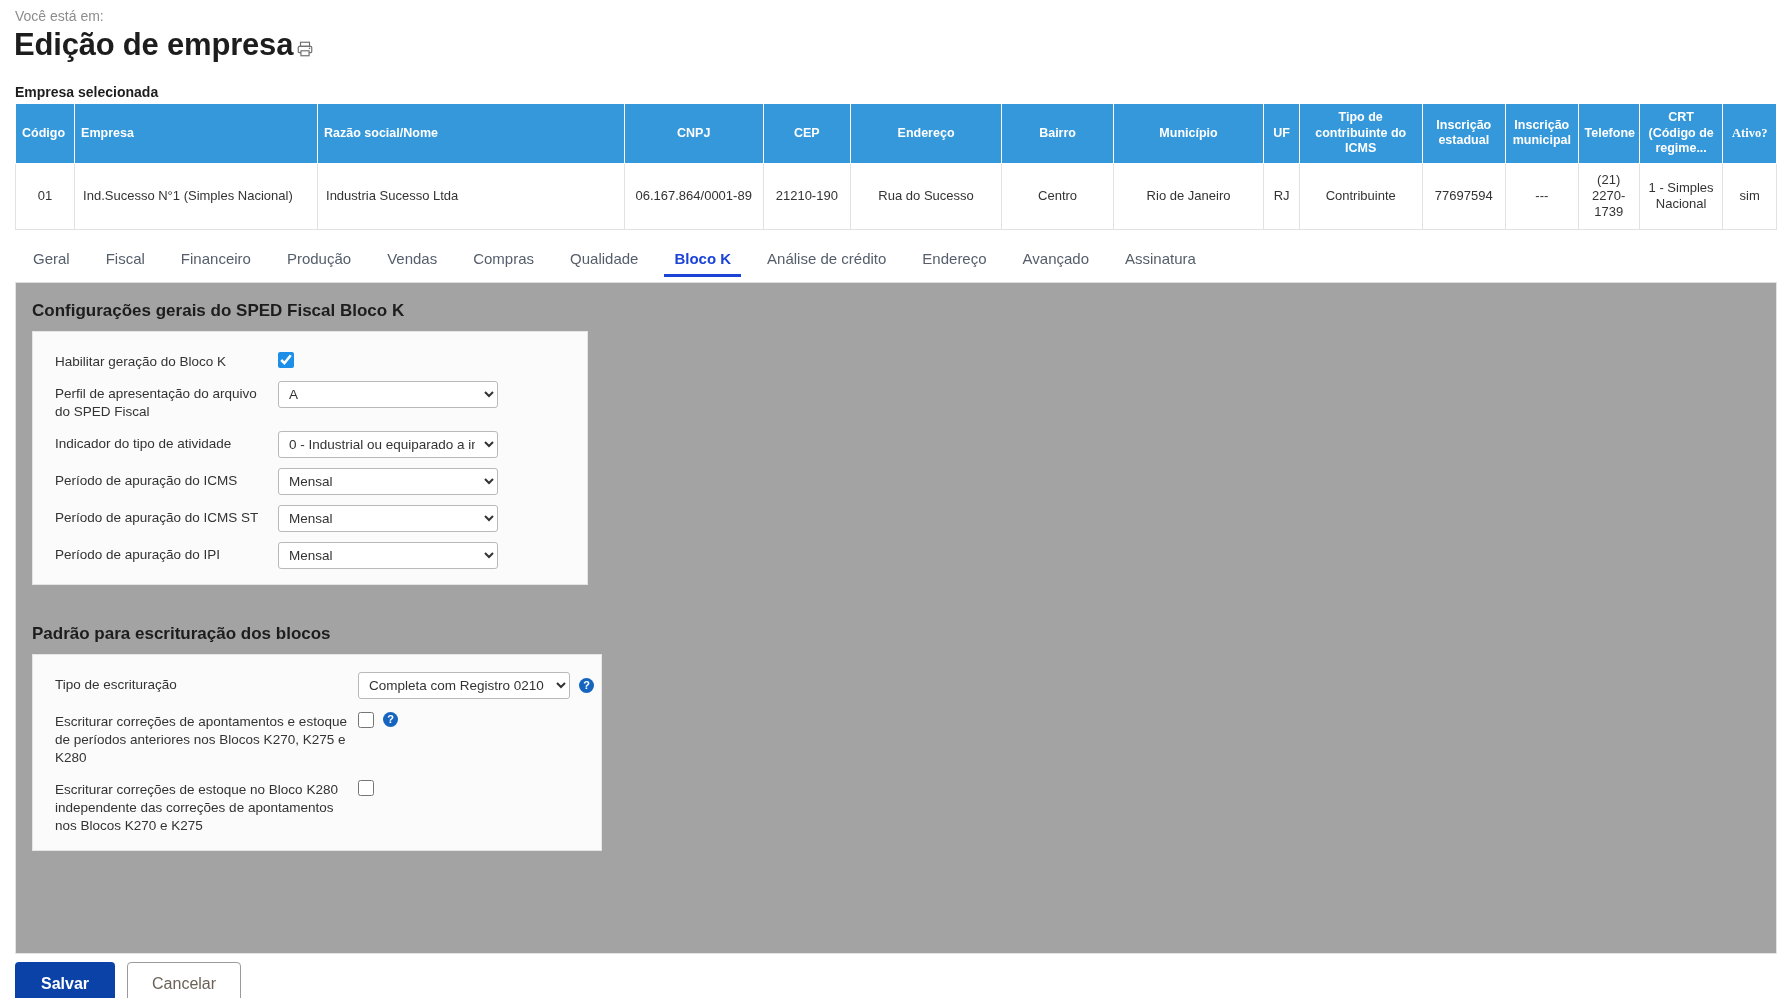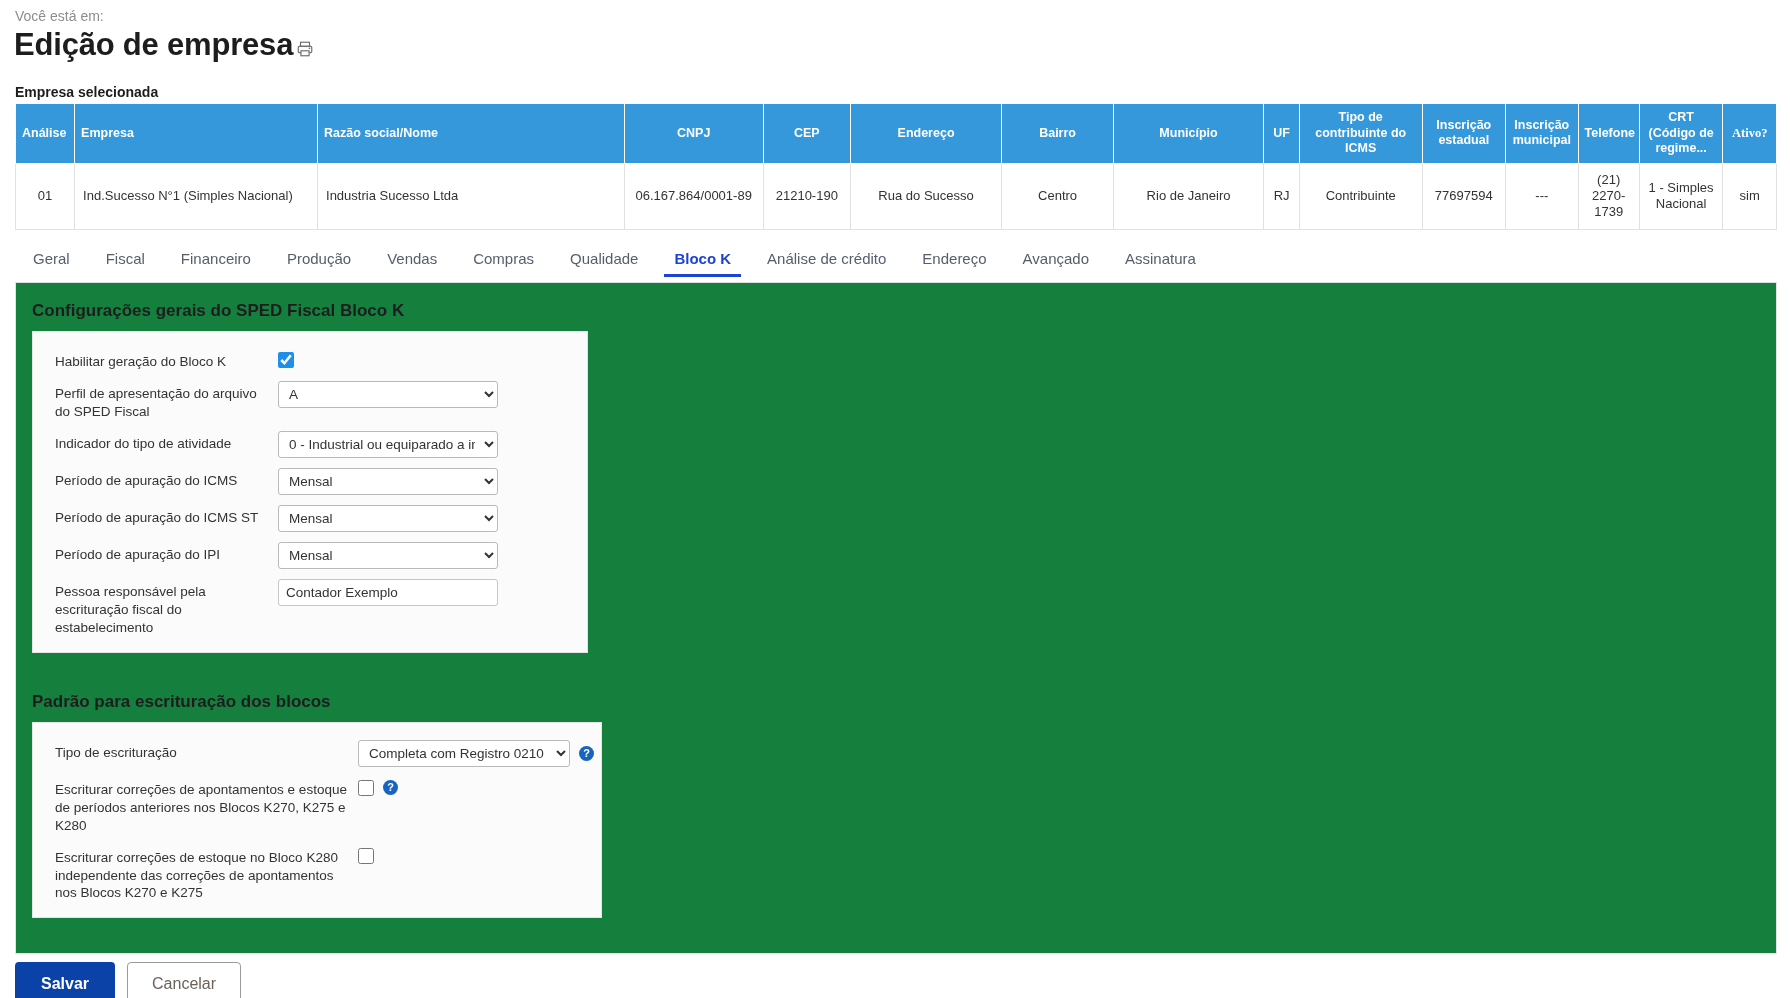--- a/index.html
+++ b/index.html
@@ -84,21 +84,21 @@
   }
   .tab.active { color:#1b44d6; font-weight:bold; }
   .tab.active::after {
     content:""; position:absolute; left:8px; right:8px; bottom:0;
     height:3px; background:#1b44d6;
   }
 
   
   .panel {
     position:absolute; left:15px; top:282px; width:1762px; height:672px;
-    background:#15803d; border:1px solid #e3e3e3; border-top:1px solid #dedede;
+    background:#a3a3a3; border:1px solid #e3e3e3; border-top:1px solid #dedede;
   }
   .section-title {
     font-size:17px; font-weight:bold; color:#1d1d1d;
     margin: 18px 0 10px 16px;
   }
   .fieldset {
     margin-left:16px;
     border:1px solid #e5e5e5; background:#fbfbfb;
     width:556px;
     padding: 12px 0 10px 0;
@@ -182,21 +182,21 @@
         <circle cx="15" cy="9.3" r="0.9" fill="#6f6f6f"></circle>
       </svg>
     </span>
   </div>
 
   <div class="sel-label">Empresa selecionada</div>
 
   <table class="company-table">
     <thead>
       <tr>
-        <th class="c-codigo left">Análise</th>
+        <th class="c-codigo left">Código</th>
         <th class="c-empresa left">Empresa</th>
         <th class="c-razao left">Razão social/Nome</th>
         <th class="c-cnpj">CNPJ</th>
         <th class="c-cep">CEP</th>
         <th class="c-end">Endereço</th>
         <th class="c-bairro">Bairro</th>
         <th class="c-mun">Município</th>
         <th class="c-uf">UF</th>
         <th class="c-tipo">Tipo de contribuinte do ICMS</th>
         <th class="c-ie">Inscrição estadual</th>
@@ -293,26 +293,20 @@
 
       <div class="frow">
         <div class="flabel">Período de apuração do IPI</div>
         <div class="fctl">
           <select class="ui">
             <option>Mensal</option>
           </select>
         </div>
       </div>
 
-      <div class="frow">
-        <div class="flabel">Pessoa responsável pela escrituração fiscal do estabelecimento</div>
-        <div class="fctl">
-          <input class="ui" type="text" value="Contador Exemplo" style="">
-        </div>
-      </div>
 
     </div>
 
     <div class="section-title" style="margin-top:39px;">Padrão para escrituração dos blocos</div>
 
     <div class="fieldset wide sec2">
 
       <div class="frow">
         <div class="flabel">Tipo de escrituração</div>
         <div class="fctl">

